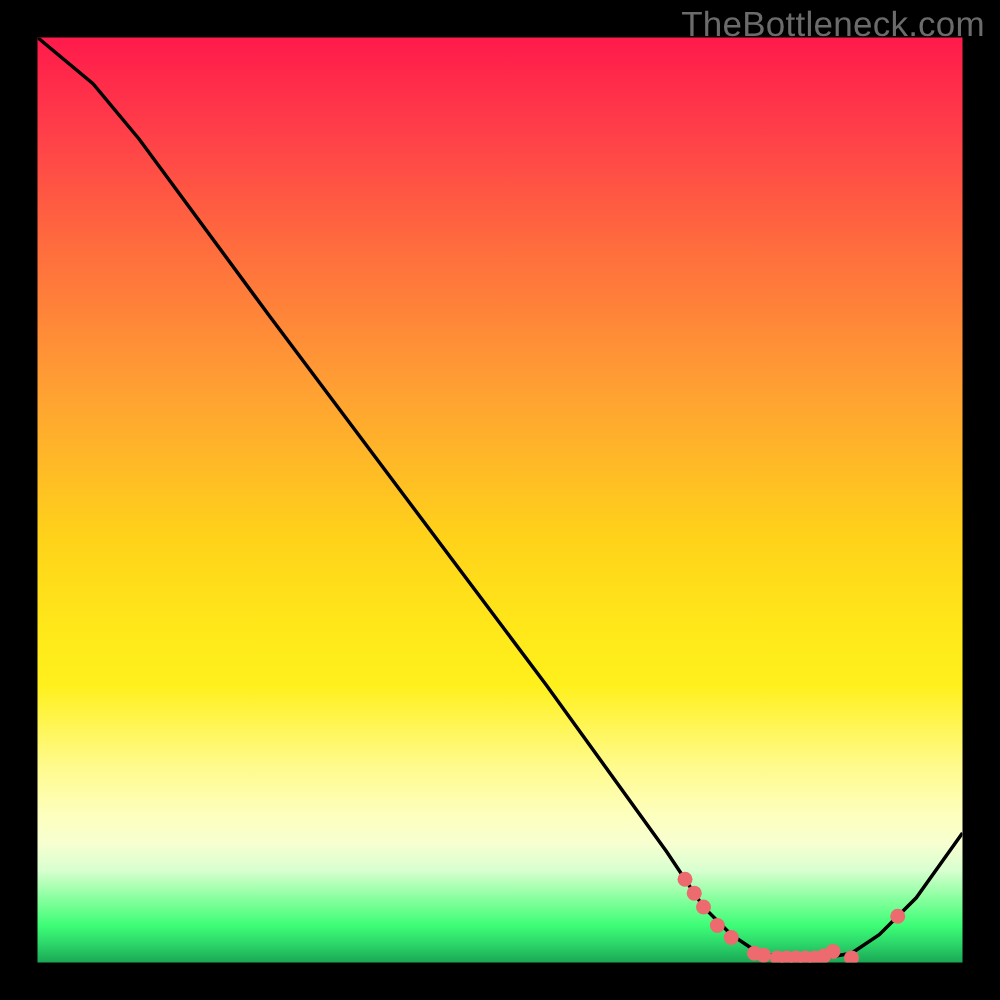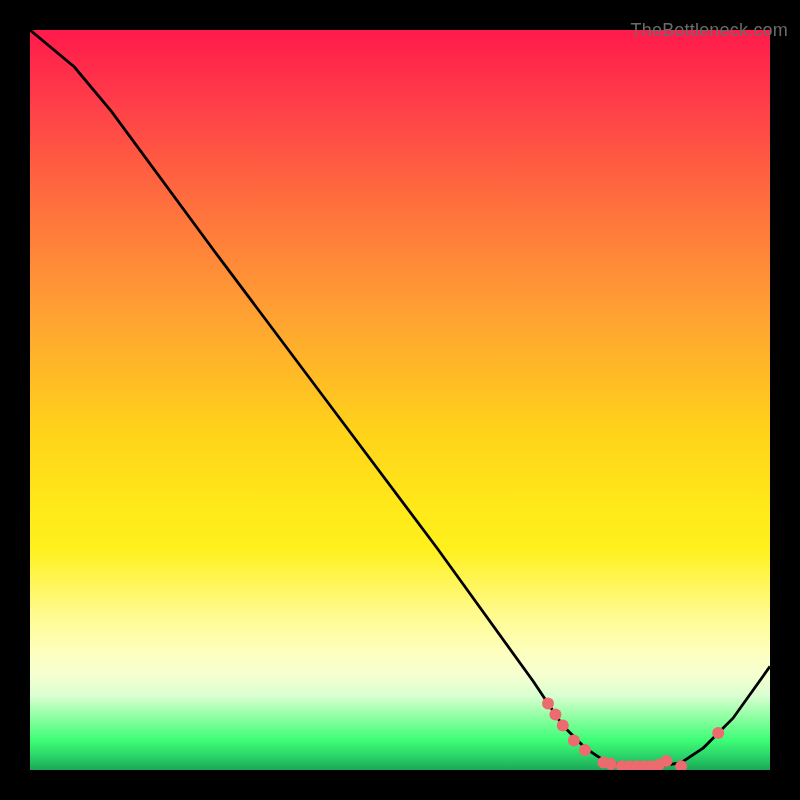--- a/index.html
+++ b/index.html
@@ -15,24 +15,23 @@
     position: relative;
     width: 800px;
     height: 800px;
     background: #000;
   }
   .watermark {
     position: absolute;
     top: 4px;
     right: 12px;
     color: #6b6b6b;
-    font-size: 18px;
+    font-size: 28px;
     letter-spacing: 0.2px;
     z-index: 10;
-    margin-top: 16px;
   }
   .plot {
     position: absolute;
     left: 30px;
     top: 30px;
     width: 740px;
     height: 740px;
     background: linear-gradient(
       to bottom,
       #ff1a4b 0%,

